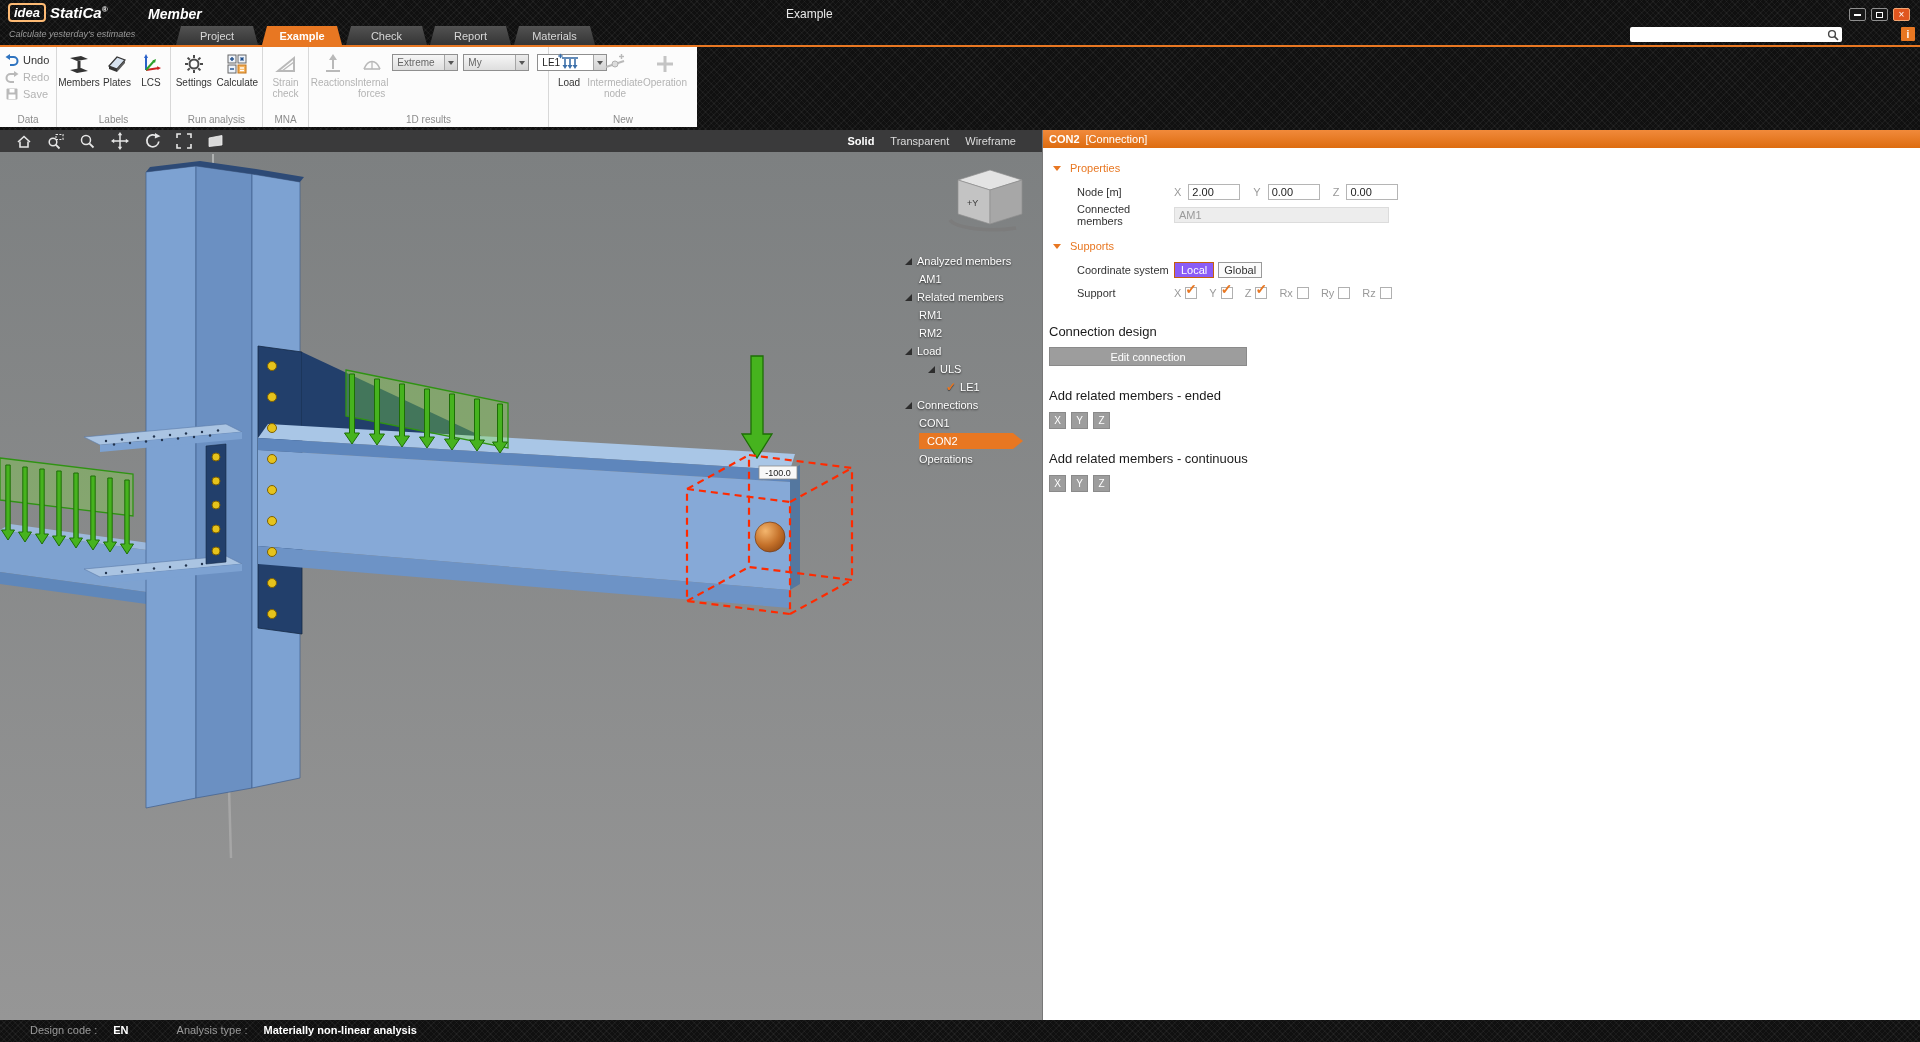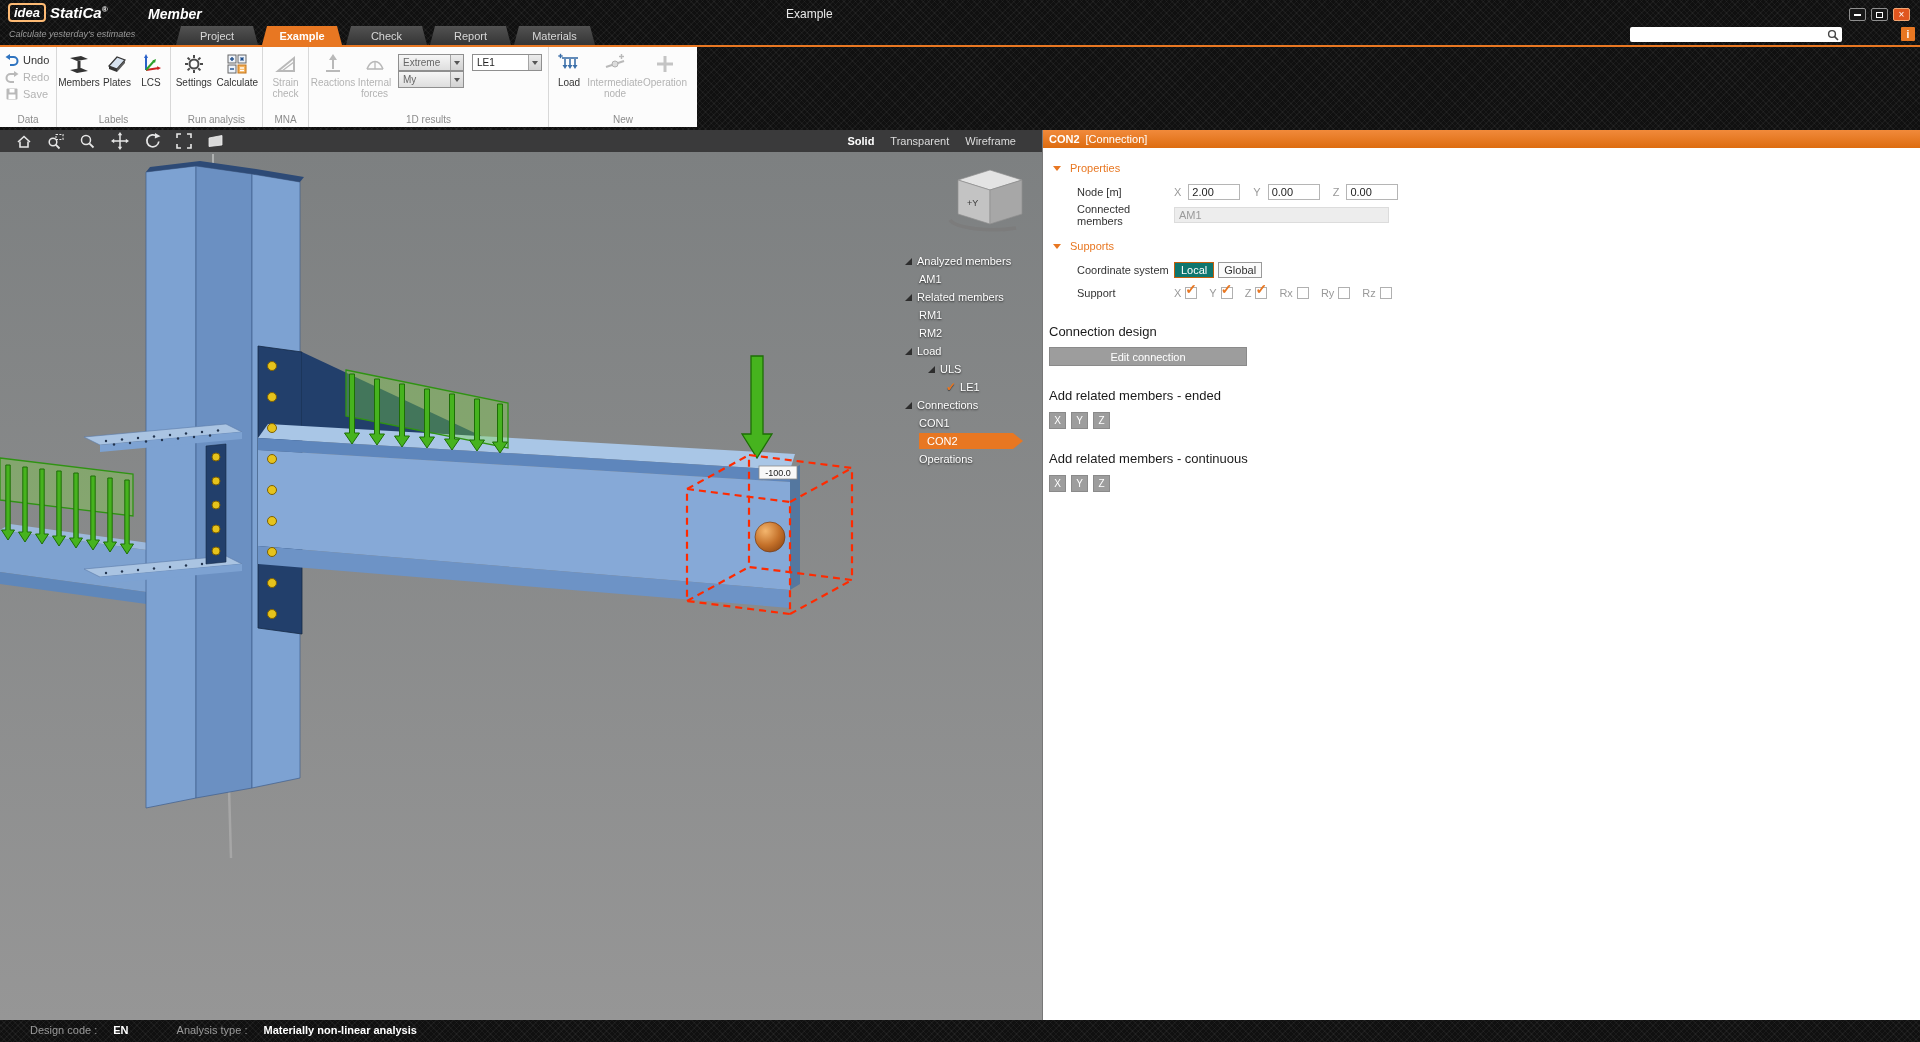--- a/index.html
+++ b/index.html
@@ -30,21 +30,21 @@
 .ribbon{position:absolute;top:47px;left:0;width:697px;height:80px;background:#fcfcfc;display:flex}
 .rgroup{display:flex;flex-direction:column;border-right:1px solid #d8d8d8;height:100%}
 .rgroup-body{flex:1;display:flex;align-items:flex-start;padding:3px 2px 0}
 .rgroup-label{height:14px;font-size:10px;color:#8c8c8c;text-align:center;line-height:13px}
 .small-col{display:flex;flex-direction:column;padding-left:3px}
 .small-item{display:flex;align-items:center;gap:4px;height:15px;font-size:11px;color:#333;cursor:default;margin-top:2px}
 .small-item.disabled{color:#b3b3b3}
 .bigbtn{display:flex;flex-direction:column;align-items:center;font-size:10px;color:#333;padding-top:2px;text-align:center;line-height:1.08;cursor:default}
 .bigbtn .icbox{width:24px;height:24px;display:flex;align-items:center;justify-content:center;margin-bottom:2px}
 .bigbtn.disabled{color:#b3b3b3}
-.combo-col{display:flex;flex-direction:column;margin:4px 4px 0 4px}
+.combo-col{display:flex;flex-direction:row;gap:5px;margin:4px 4px 0 4px}
 .combo{width:66px;height:17px;border:1px solid #8f8f8f;background:linear-gradient(#f6f6f6,#dedede);display:flex;align-items:center;font-size:10px;color:#666;padding-left:4px;cursor:default}
 .combo.white{background:#fff;color:#222}
 .combo .dd{margin-left:auto;width:13px;height:100%;border-left:1px solid #a5a5a5;display:flex;align-items:center;justify-content:center;background:linear-gradient(#ececec,#d2d2d2)}
 .arr-dn{width:0;height:0;border-left:3px solid transparent;border-right:3px solid transparent;border-top:4px solid #555}
 
 .search{position:absolute;top:27px;left:1630px;width:212px;height:15px;background:#fff;border-radius:2px;display:flex;align-items:center;padding:0 3px 0 5px}
 .search input{border:none;outline:none;flex:1;font-size:10px;font-family:"Liberation Sans",sans-serif;background:transparent}
 .infobtn{position:absolute;top:27px;left:1901px;width:14px;height:14px;background:#e87722;color:#fff;font-size:10px;font-weight:bold;display:flex;align-items:center;justify-content:center;border-radius:1px;cursor:default}
 
 .viewport{position:absolute;top:130px;left:0;width:1042px;height:890px}
@@ -68,21 +68,21 @@
 .panel{position:absolute;left:1042px;top:130px;width:878px;height:890px;background:#fff;border-left:1px solid #777}
 .panel-header{height:18px;background:linear-gradient(#f18a3b,#dd6c10);display:flex;align-items:center;gap:6px;padding-left:6px;font-size:11px;color:#fff}
 .ph-title{font-weight:bold}
 .sechead{display:flex;align-items:center;g ap:8px;margin:14px 0 0 10px;color:#e87722;font-weight:normal;font-size:11px}
 .tri-dn{width:0;height:0;border-left:4px solid transparent;border-right:4px solid transparent;border-top:5px solid #e87722;margin-right:9px}
 .frow{display:flex;align-items:center;height:19px;margin-left:34px;font-size:11px}
 .flabel{width:97px;color:#333;flex:none}
 .axlbl{color:#9a9a9a;margin-right:7px}
 .axval{width:52px;height:16px;border:1px solid #b5b5b5;font-size:11px;font-family:"Liberation Sans",sans-serif;padding:0 3px;margin-right:13px;outline:none;color:#222}
 .rofield{width:215px;height:16px;background:#ededed;border:1px solid #dcdcdc;color:#9a9a9a;display:flex;align-items:center;padding-left:4px}
-.btn-local{background:#0f766e;color:#fff;border:1px solid #c65f0d;padding:1px 6px;font-size:11px;cursor:default}
+.btn-local{background:#8b5cf6;color:#fff;border:1px solid #c65f0d;padding:1px 6px;font-size:11px;cursor:default}
 .btn-global{background:#fbfbfb;color:#333;border:1px solid #9a9a9a;padding:1px 5px;font-size:11px;margin-left:4px;cursor:default}
 .dof{display:flex;align-items:center}
 .doflbl{color:#9a9a9a;margin-right:4px}
 .cb{width:12px;height:12px;background:#fff;border:1px solid #b0b0b0;position:relative;margin-right:12px;flex:none;cursor:default}
 .cb .chk{position:absolute;left:-1px;top:-7px;color:#e87722;font-weight:bold;font-size:14px}
 .h2{font-size:13px;color:#1a1a1a;font-weight:400;margin:22px 0 0 6px}
 .btn-edit{width:198px;height:19px;background:#9d9d9d;border:1px solid #8a8a8a;color:#fff;font-size:11px;display:flex;align-items:center;justify-content:center;margin:8px 0 0 6px;cursor:default}
 .xyzrow{display:flex;gap:5px;margin:9px 0 0 6px}
 .btn-xyz{width:17px;height:17px;background:#9d9d9d;border:1px solid #8a8a8a;color:#fff;font-size:10px;display:flex;align-items:center;justify-content:center;cursor:default}
 

